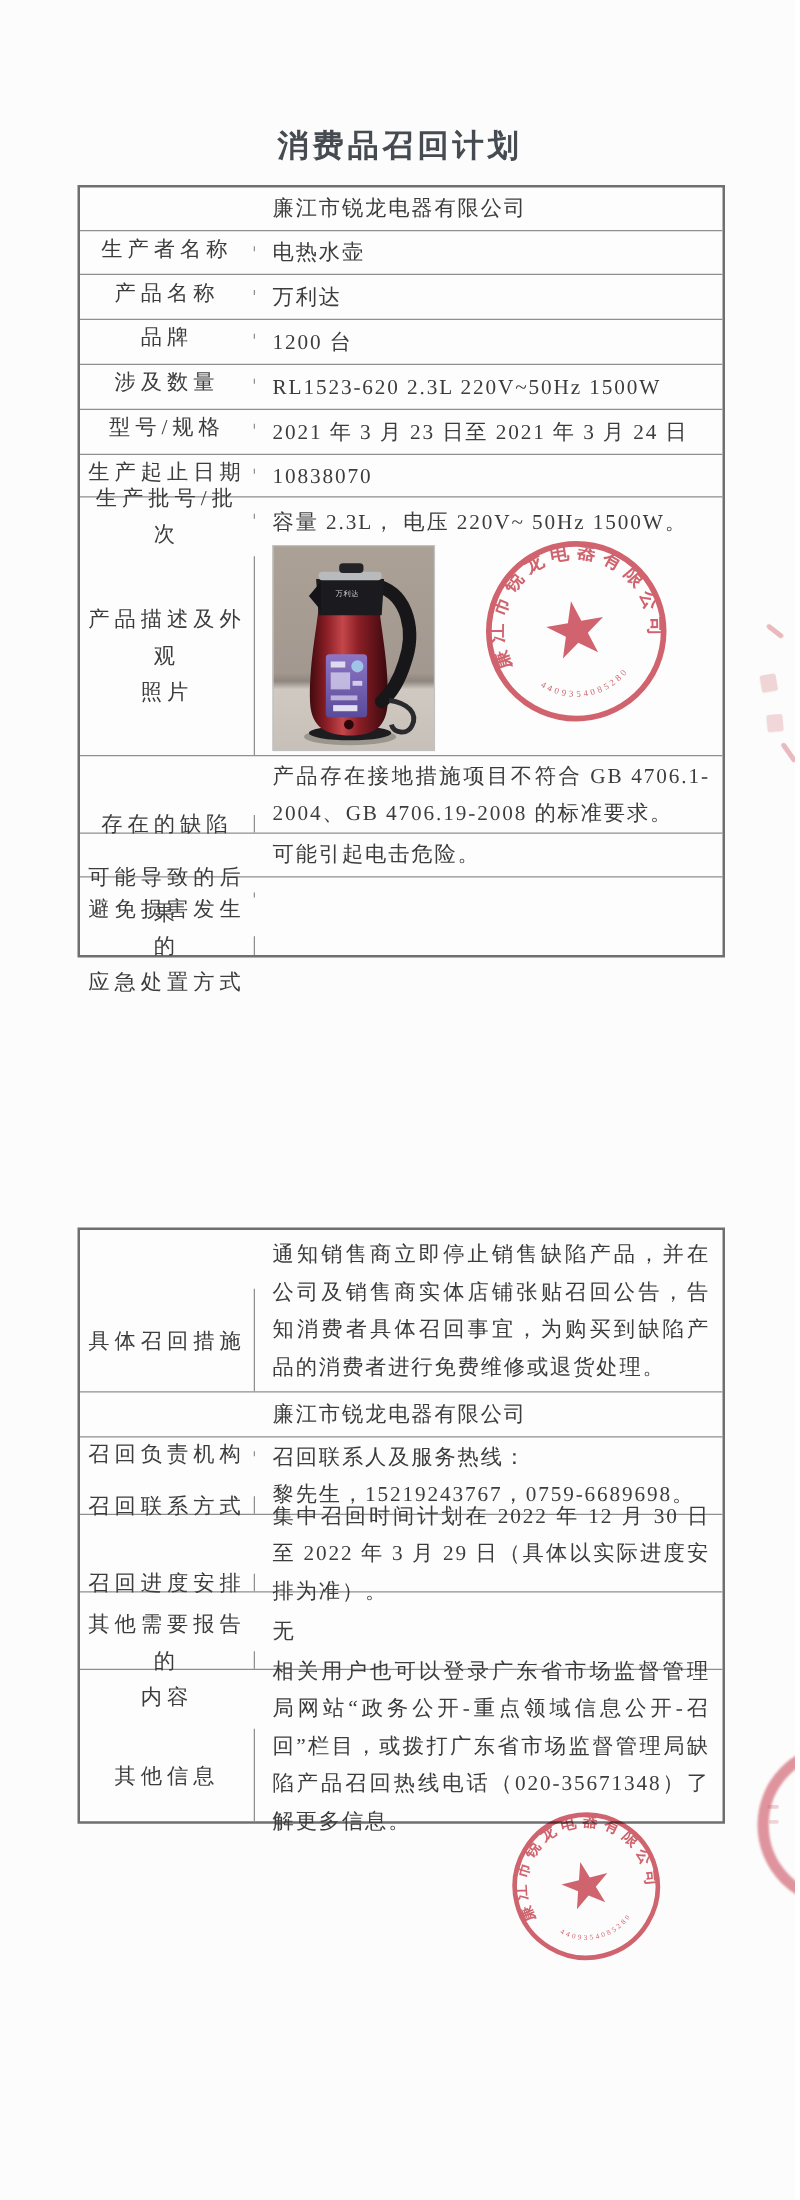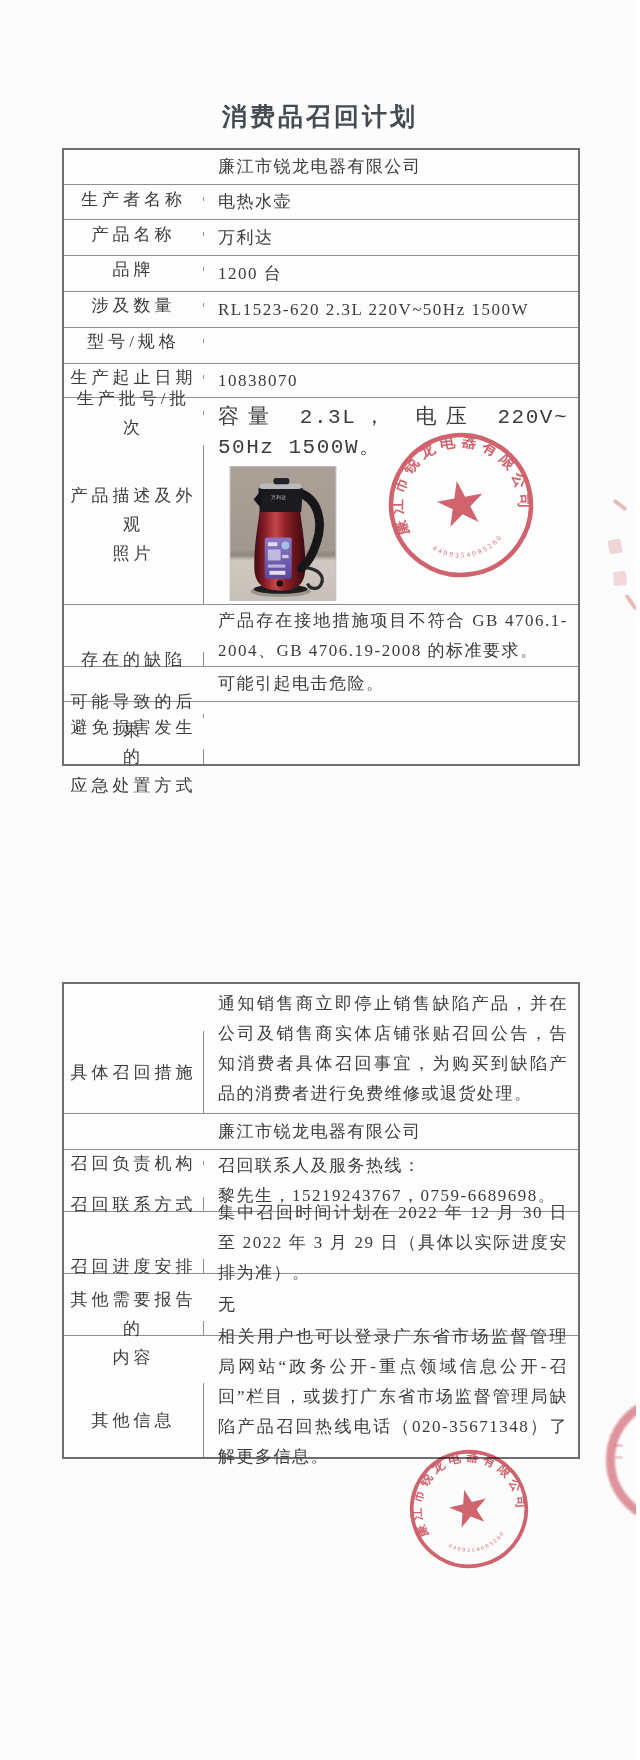--- a/index.html
+++ b/index.html
@@ -31,21 +31,21 @@
     text-align:center; font-size:17px; letter-spacing:4px;
     white-space:pre-line; padding:2px 3px; line-height:29px;margin-top:47px;
   }
   .tv {
     flex:1; display:flex; align-items:center; box-sizing:border-box;
     font-size:17px; letter-spacing:1.5px; line-height:30px;
     padding:3px 10px 3px 14px; white-space:pre-line;
     text-align:justify;
   }
   .tv-photo { flex-direction:column; align-items:flex-start; justify-content:flex-start; padding-top:5px; }
-  .photo-caption { font-size:21px; letter-spacing:1.5px; line-height:30px;font-family:Liberation Mono, monospace; }
+  .photo-caption { font-size:17px; letter-spacing:1.5px; line-height:30px; }
   .kettle-photo { margin:3px 0 0 -2px; display:block; }
 
   
   .seal { position:absolute; mix-blend-mode:multiply; opacity:.82; }
   .seal-1 { left:384px; top:428px; width:154px; height:154px; transform:rotate(-10deg); }
   .seal-2 { left:406px; top:1446px; width:126px; height:126px; transform:rotate(-14deg); }
   .seal-ring  { fill:none; stroke:#c8424f; stroke-width:4.5; }
   .seal-star  { fill:#c8424f; }
   .seal-name  { fill:#c8424f; font-size:15px; letter-spacing:5px; font-weight:bold; }
   .seal-serial{ fill:#c8424f; font-size:7px; letter-spacing:2.5px; }
@@ -92,20 +92,21 @@
       <div class="tv">1200 台</div>
     </div>
 
     <div class="trow" style="height:36px">
       <div class="tl">型号/规格</div>
       <div class="tv">RL1523-620 2.3L 220V~50Hz 1500W</div>
     </div>
 
     <div class="trow" style="height:36px">
       <div class="tl">生产起止日期</div>
+      <div class="tv">2021 年 3 月 23 日至 2021 年 3 月 24 日</div>
     </div>
 
     <div class="trow" style="height:34px">
       <div class="tl">生产批号/批次</div>
       <div class="tv">10838070</div>
     </div>
 
     <div class="trow" style="height:207px">
       <div class="tl">产品描述及外观
 照片</div>

